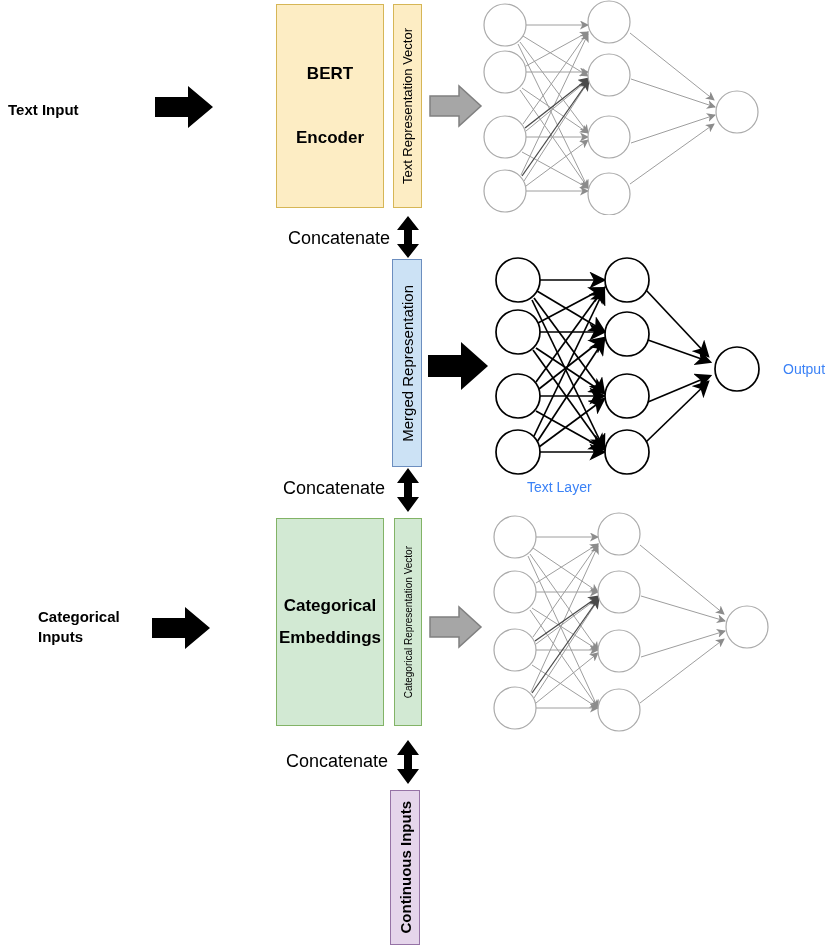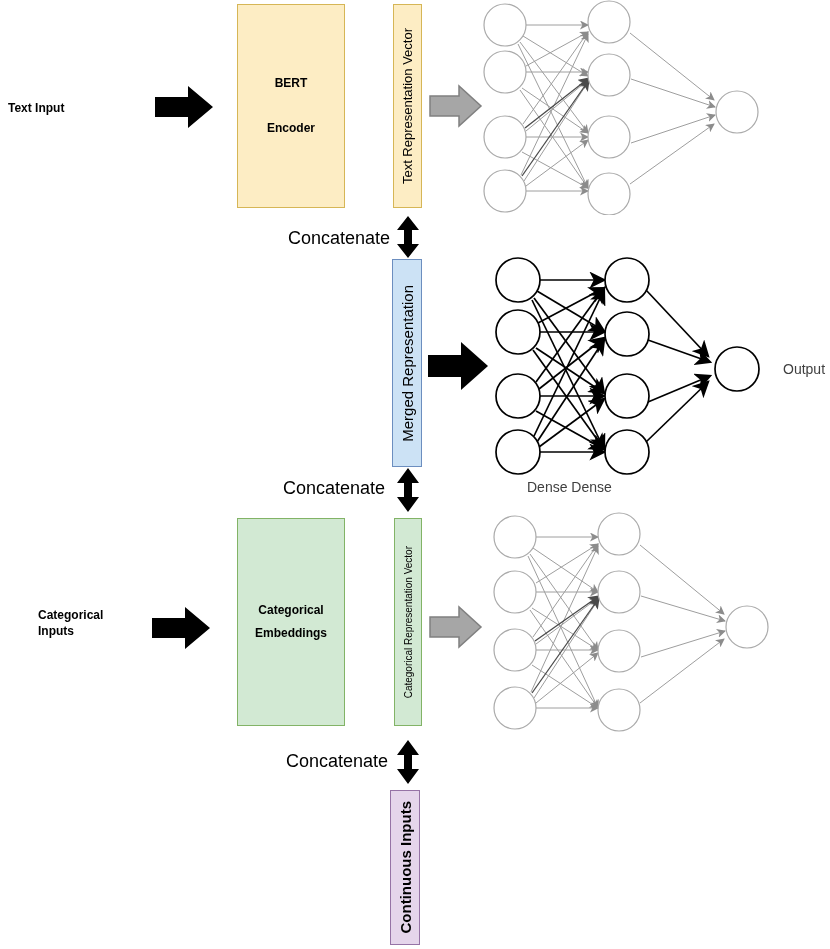--- a/index.html
+++ b/index.html
@@ -15,39 +15,40 @@
     width: 830px;
     height: 949px;
     background: #ffffff;
     overflow: hidden;
   }
   .abs { position: absolute; }
 
   
   .input-label {
     font-weight: bold;
-    font-size: 12px;
+    font-size: 15px;
     color: #000;
     line-height: 1.35;
     white-space: pre-line;
   }
 
   
   .proc-box {
     box-sizing: border-box;
     border: 1px solid;
     display: flex;
     align-items: center;
     justify-content: center;
     text-align: center;
     font-weight: bold;
-    font-size: 12px;
+    font-size: 17px;
     color: #000;
     line-height: 1.9;
     white-space: pre-line;
+    margin-left: 39px;
   }
   .box-bert   { background: #FDEDC4; border-color: #D6B656; }
   .box-catemb { background: #D2E9D3; border-color: #82B366; }
 
   
   .vec-bar {
     box-sizing: border-box;
     border: 1px solid;
     display: flex;
     align-items: center;
@@ -73,21 +74,21 @@
   .concat-label {
     font-size: 18px;
     color: #000;
     text-align: right;
     white-space: nowrap;
   }
 
   
   .annot {
     font-size: 14px;
-    color: #404040;
+    color: #3b82f6;
     white-space: nowrap;
   }
 
   svg { display: block; }
 </style>
 </head>
 <body>
 
 <div id="canvas">
 
@@ -231,21 +232,21 @@
         <circle cx="136" cy="82" r="22"></circle>
         <circle cx="136" cy="144" r="22"></circle>
         <circle cx="136" cy="200" r="22"></circle>
         <circle cx="246" cy="117" r="22"></circle>
       </g>
     </svg>
   </div>
 
   <div class="abs annot" style="left:783px; top:361px;">Output</div>
 
-  <div class="abs annot" style="left:527px; top:479px;">Dense Dense</div>
+  <div class="abs annot" style="left:527px; top:479px;">Text Layer</div>
 
   <div class="abs concat-label" style="left:175px; top:478px; width:210px;">Concatenate</div>
   <div class="abs" style="left:396px; top:468px;">
     <svg width="24" height="44" viewBox="0 0 24 44">
       <polygon points="12,0 23,15 16,15 16,29 23,29 12,44 1,29 8,29 8,15 1,15" fill="#000000"></polygon>
     </svg>
   </div>
 
   <div class="abs input-label" style="left:38px; top:607px;">Categorical
 Inputs</div>

